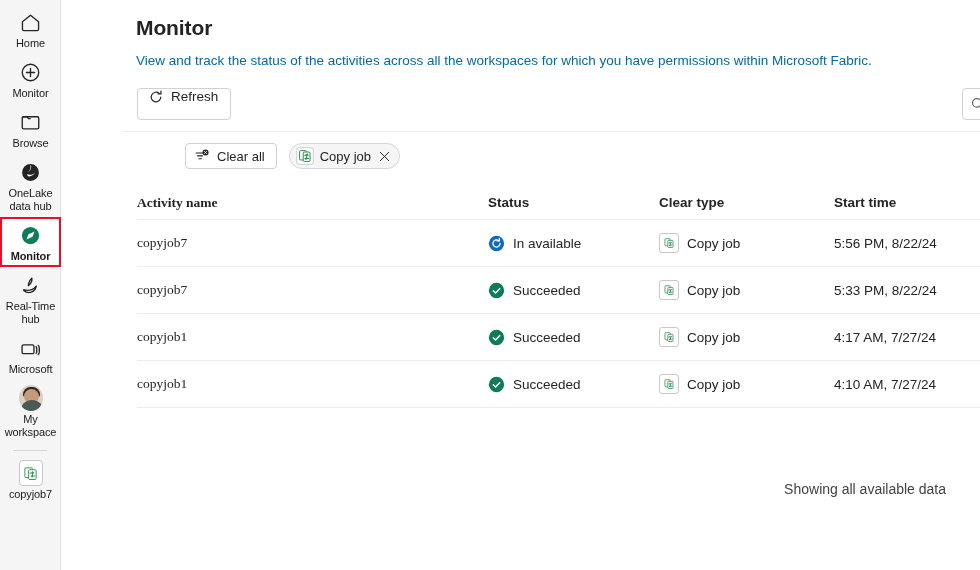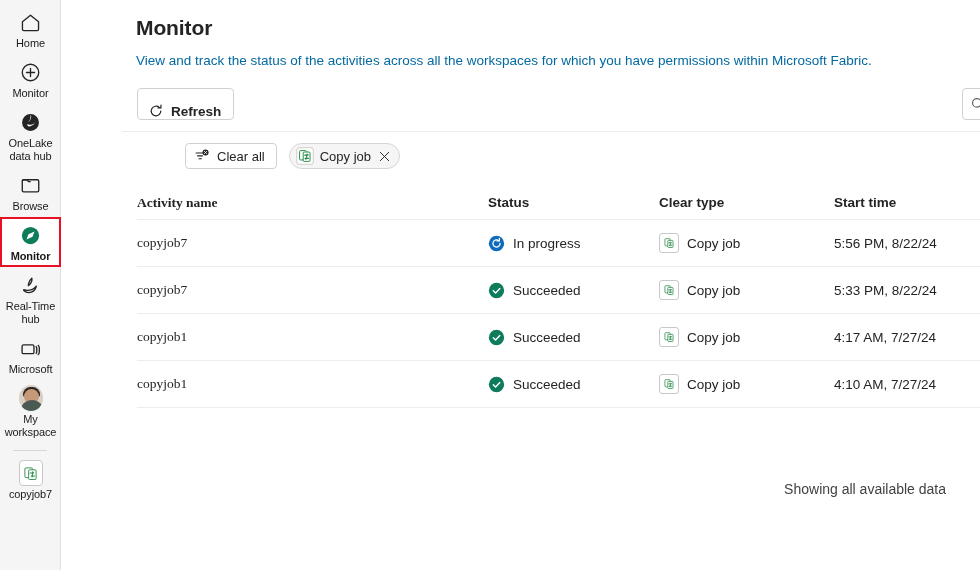--- a/index.html
+++ b/index.html
@@ -124,23 +124,23 @@
   }
 
   .refresh-btn {
     position: absolute;
     left: 76px; top: 88px;
     height: 32px;
     padding: 0 12px 0 10px;
     border: 1px solid #d1d1d1;
     border-radius: 4px;
     background: #ffffff;
-    display: flex; align-items: flex-end; gap: 7px;
+    display: flex; align-items: flex-start; gap: 7px;
     font-size: 13.5px;
-    font-weight: bold;
+    font-weight: normal;
     color: #242424;
     cursor: pointer;
   }
 
   .search-btn {
     position: absolute;
     right: -14px; top: 88px;
     width: 32px; height: 32px;
     border: 1px solid #d1d1d1;
     border-radius: 4px;
@@ -252,37 +252,37 @@
         <svg width="23" height="23" viewBox="0 0 24 24" fill="none" stroke="#242424" stroke-width="1.4" stroke-linecap="round">
           <circle cx="12" cy="12" r="8.6"></circle>
             <path d="M12 7.8v8.4M7.8 12h8.4"></path>
         </svg>
       </span>
       <span class="nav-label">Monitor</span>
     </div>
 
     <div class="nav-item">
       <span class="nav-icon">
+        <svg width="23" height="23" viewBox="0 0 24 24" fill="none" stroke="#242424" stroke-width="1.4" stroke-linejoin="round">
+          <path d="M3.4 7.4a1.4 1.4 0 0 1 1.4-1.4h3.4l1.7 2h2.3"></path>
+          <rect x="3.4" y="6" width="17.2" height="12.6" rx="1.5"></rect>
+        </svg>
+      </span>
+      <span class="nav-label">Browse</span>
+    </div>
+
+    <div class="nav-item">
+      <span class="nav-icon">
         <svg width="23" height="23" viewBox="0 0 24 24">
           <path d="M12 3.2a8.8 8.8 0 1 0 0 17.6 8.8 8.8 0 0 0 0-17.6z" fill="#242424"></path>
           <path d="M8.4 13.8c2.6.9 5.4.6 7.6-1.1 1-.8 1.7-1.9 2-3.1-1 3.5-4 6.1-7.6 6.5-.9.1-1.6-.9-2-2.3z" fill="#ffffff"></path>
           <path d="M11.9 4.1c.2 2 .1 4.2-1 5.9-.5.9-1.3 1.6-2.2 2 2.2-1 3.7-3.2 4-5.6.1-.8.1-1.6-.8-2.3z" fill="#ffffff"></path>
         </svg>
       </span>
       <span class="nav-label">OneLake data hub</span>
-    </div>
-
-    <div class="nav-item">
-      <span class="nav-icon">
-        <svg width="23" height="23" viewBox="0 0 24 24" fill="none" stroke="#242424" stroke-width="1.4" stroke-linejoin="round">
-          <path d="M3.4 7.4a1.4 1.4 0 0 1 1.4-1.4h3.4l1.7 2h2.3"></path>
-          <rect x="3.4" y="6" width="17.2" height="12.6" rx="1.5"></rect>
-        </svg>
-      </span>
-      <span class="nav-label">Browse</span>
     </div>
 
     <div class="nav-item selected">
       <span class="nav-icon">
         <svg width="23" height="23" viewBox="0 0 24 24">
           <circle cx="12" cy="12" r="9" fill="#0e7c5a"></circle>
           <path d="M16.2 7.8 9.9 10.6 7.8 16.2l6.3-2.8z" fill="#ffffff"></path>
         </svg>
       </span>
       <span class="nav-label">Monitor</span>
@@ -411,21 +411,21 @@
       <div class="trow">
         <div class="c-name">copyjob7</div>
         <div class="c-status">
           <span class="status-ico">
             <svg width="17" height="17" viewBox="0 0 20 20">
               <circle cx="10" cy="10" r="9" fill="#0f6cbd"></circle>
               <path d="M14.2 10a4.2 4.2 0 1 1-1.35-3.1" fill="none" stroke="#ffffff" stroke-width="1.5" stroke-linecap="round"></path>
               <path d="M13.4 3.9v2.9h-2.9" fill="none" stroke="#ffffff" stroke-width="1.5" stroke-linecap="round" stroke-linejoin="round"></path>
             </svg>
           </span>
-          <span>In progress</span>
+          <span>In available</span>
         </div>
         <div class="c-type">
           <span class="type-ico">
             <svg width="13" height="13" viewBox="0 0 20 20">
               <rect x="3" y="2.6" width="8" height="11" rx="1.1" fill="#ffffff" stroke="#2a8c4a" stroke-width="1.2"></rect>
               <rect x="7.4" y="5.2" width="8" height="11" rx="1.1" fill="#ffffff" stroke="#2a8c4a" stroke-width="1.2"></rect>
               <path d="M9 9h4.2l-1.2-1.2M13.6 12.6H9.4l1.2 1.2" fill="none" stroke="#2a8c4a" stroke-width="1.3" stroke-linecap="round" stroke-linejoin="round"></path>
               <path d="M11.3 9v3.6" stroke="#2a8c4a" stroke-width="1.3" stroke-linecap="round"></path>
             </svg>
           </span>

